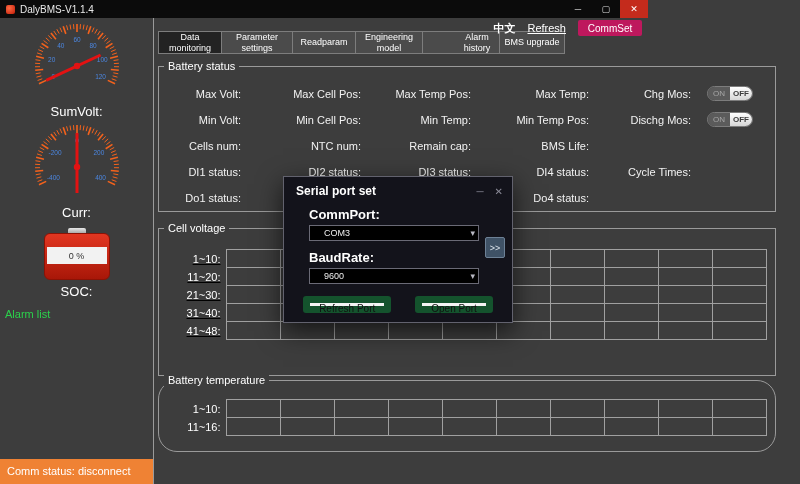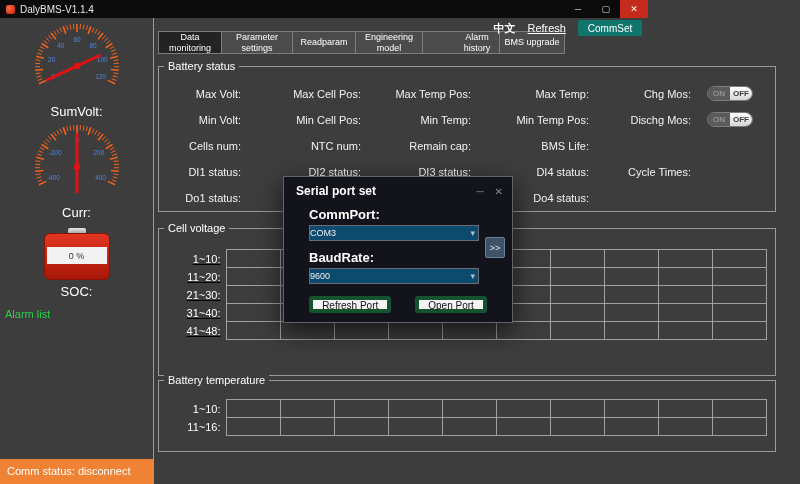--- a/index.html
+++ b/index.html
@@ -16,21 +16,21 @@
   .win-controls { margin-left:auto; display:flex; height:100%; }
   .wc { width:28px; height:18px; color:#ddd; font-size:9px; display:flex;
     align-items:center; justify-content:center; cursor:pointer; }
   .wc.close { background:#c42b1c; color:#fff; }
 
   
   .topbar { position:absolute; top:20px; right:6px; height:16px; display:flex;
     align-items:center; gap:12px; z-index:4; }
   .lang { color:#fff; font-size:11px; font-weight:bold; cursor:pointer; }
   .refresh { color:#fff; font-size:11px; cursor:pointer;text-decoration:underline; }
-  .commset { width:64px; height:16px; background:#0f766e; color:#fff; border:none;
+  .commset { width:64px; height:16px; background:#be185d; color:#fff; border:none;
     border-radius:2px; font-size:10px; cursor:pointer; font-family:inherit; }
 
   
   #left { position:absolute; top:18px; left:0; width:154px; bottom:0;
     border-right:1px solid #9a9a9a; display:flex; flex-direction:column; align-items:center; }
   #left svg { display:block; margin-top:2px; }
   .g-label { color:#fff; font-size:13px; text-align:center; line-height:15px; }
   #battery { position:relative; width:66px; height:52px; margin-top:8px; }
   .bat-cap { position:absolute; top:0; left:24px; width:18px; height:6px;
     background:linear-gradient(#e8e8e8,#9f9f9f); border-radius:2px 2px 0 0; }
@@ -56,21 +56,21 @@
   .tab:nth-child(5){ width:78px;padding-left:32px; }
   .tab:nth-child(6){ width:66px; }
   .tab.active { background:#232323; }
 
   
   .group { position:absolute; left:158px; width:618px; border:1px solid #9a9a9a; }
   .group-title { position:absolute; top:-7px; left:5px; background:#3d3d3d; padding:0 4px;
     color:#fff; font-size:11px; }
   #g-status { top:66px; height:146px; }
   #g-voltage { top:228px; height:148px;text-decoration:underline; }
-  #g-temp { top:380px; height:72px; }
+  #g-temp { top:380px; height:72px;border-radius:19px; }
 
   
   #status-grid { display:grid; grid-template-columns:82px 120px 110px 118px 102px 1fr;
     padding-top:14px; }
   .sg-cell { height:26px; line-height:26px; color:#f2f2f2; font-size:11px; text-align:right; }
   .sg-extra { text-align:left; }
   .toggle { width:46px; height:15px; margin:5px 0 0 16px; display:flex; overflow:hidden;
     border:1px solid #7d7d7d; border-radius:8px; cursor:pointer; }
   .t-on { flex:1; background:#5b5b5b; color:#a6a6a6; font-size:8px; line-height:13px;
     text-align:center; }
@@ -86,30 +86,30 @@
 
   
   #modal { position:absolute; left:283px; top:176px; width:230px; height:147px;
     background:#13131b; border:1px solid #62626e; box-shadow:0 8px 24px rgba(0,0,0,.65);
     z-index:10; }
   .m-head { display:flex; align-items:center; padding:7px 9px 0 12px; }
   .m-title { color:#fff; font-size:12px; font-weight:bold; }
   .m-controls { margin-left:auto; display:flex; gap:11px; color:#8b8b98; font-size:10px; }
   .m-controls span { cursor:pointer; }
   .m-label { color:#fff; font-size:13px; font-weight:bold; margin:9px 0 3px 25px; }
-  .m-select { position:relative; width:170px; height:16px; margin-left:25px; background:#0c4a6e;
-    border:1px solid #6a6a76; color:#eee; font-size:9px; line-height:14px; padding-left:0;
+  .m-select { position:relative; width:170px; height:16px; margin-left:25px; background:#000000;
+    border:1px solid #6a6a76; color:#eee; font-size:9px; line-height:14px; padding-left:14px;
     cursor:pointer; }
   .m-select .caret { position:absolute; right:3px; top:0; font-size:9px; color:#b9b9c4; }
   .m-expand { position:absolute; right:7px; top:60px; width:20px; height:21px; background:#3f5266;
     border:1px solid #6d8196; border-radius:2px; color:#e2e9f0; font-size:9px; cursor:pointer;
     font-family:inherit; }
   .m-buttons { position:absolute; left:0; right:0; bottom:9px; display:flex;
     justify-content:center; gap:24px; }
-  .m-btn { height:17px; padding:0 9px; background:#f4f4f4; border:4px solid #14532d;
+  .m-btn { height:17px; padding:0 9px; background:#f4f4f4; border:7px solid #14532d;
     border-radius:3px; color:#111; font-size:10px; cursor:pointer; font-family:inherit; }
 </style>
 </head>
 <body>
 
 <div id="app">
 
   <div class="titlebar">
     <span class="app-icon"></span>
     <span class="win-title">DalyBMS-V1.1.4</span>

